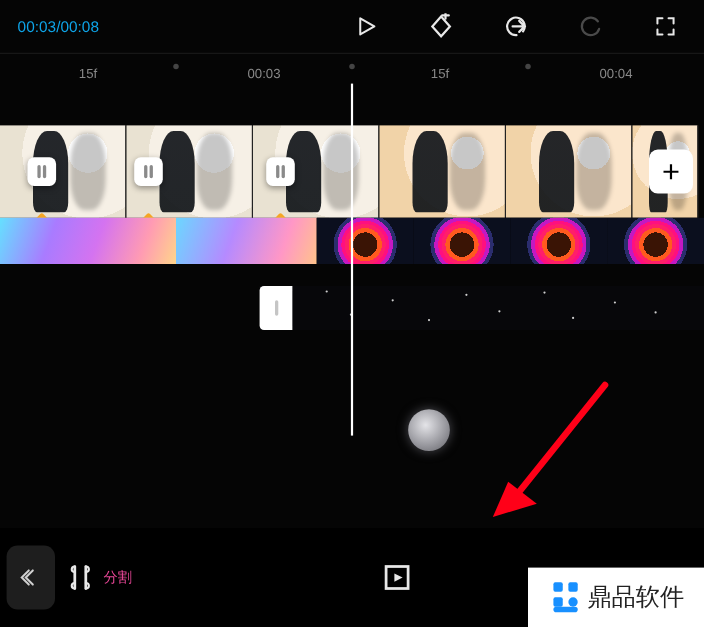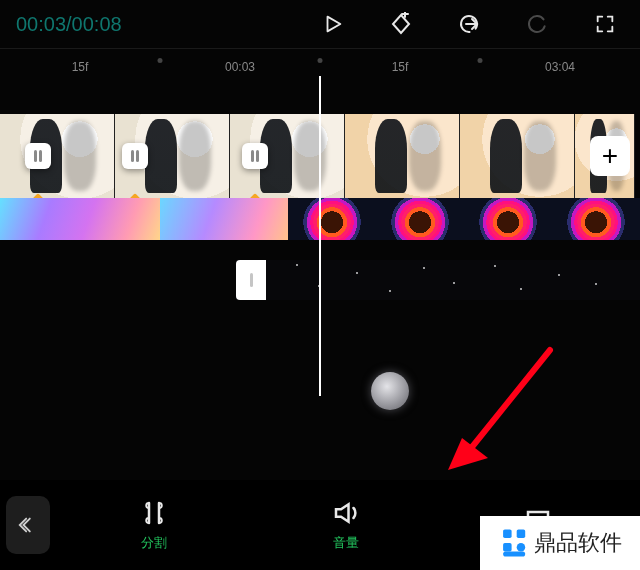--- a/index.html
+++ b/index.html
@@ -20,21 +20,21 @@
     position: relative;
   }
   
   .topbar {
     height: 48px;
     display: flex;
     align-items: center;
     padding: 0 16px;
     gap: 30px;
   }
-  .time { color: #0f766e; font-size: 20px; }
+  .time { color: #0ea5e9; font-size: 14px; }
   .spacer { flex: 1; }
   .tb-icon { width: 38px; height: 38px; display:flex; align-items:center; justify-content:center; color:#e8e8e8; }
   .tb-icon.disabled { color:#4a4a4a; }
 
   
   .ruler {
     height: 28px;
     position: relative;
     font-size: 12px;
     color: #888;
@@ -129,21 +129,21 @@
   
   .bottombar{
     position:absolute; bottom:0; left:0; right:0; height:90px;
     display:flex; align-items:center; padding:0 6px;
     background:#000;
   }
   .back-chip{
     width:44px;height:58px;border-radius:10px;background:#1e1e1e;
     display:flex;align-items:center;justify-content:center;color:#cfcfcf;margin-right:8px;
   }
-  .tool{ flex:1; display:flex; flex-direction:column; align-items:center; gap:6px; color:#22c55e; font-size:13px;}
+  .tool{ flex:1; display:flex; align-items:center; gap:6px; color:#ec4899; font-size:13px;}
   .tool svg, .tool .ico { width:30px; height:30px; }
 
   
   .watermark{
     position:absolute; right:0; bottom:0; width:160px; height:54px;
     background:#fff; display:flex; align-items:center; justify-content:center; gap:2px;
     font-size:22px; color:#222; font-weight:500;
   }
   .wm-logo{ width:34px;height:34px; }
 </style>
@@ -184,21 +184,21 @@
   </div>
 </div>
 
 <div class="ruler">
   <span class="tick t1">15f</span>
   <span class="dot d1"></span>
   <span class="tick t2">00:03</span>
   <span class="dot d2"></span>
   <span class="tick t3">15f</span>
   <span class="dot d3"></span>
-  <span class="tick t4">03:04</span>
+  <span class="tick t4">00:04</span>
 </div>
 
 <div class="tracks">
 
   <div class="video-track">
     <div class="clip">
       <div class="trans" style="left:38px"></div>
       <span class="diamond" style="left:38px"></span>
     </div>
     <div class="clip">
@@ -265,26 +265,20 @@
 
   <div class="tool">
     <svg class="ico" viewBox="0 0 24 24" fill="none" stroke="#e8e8e8" stroke-width="2" stroke-linecap="round">
         <path d="M8 4v16M16 4v16"></path>
         <path d="M8 4c-3 0-3 4 0 4M16 4c3 0 3 4 0 4M8 20c-3 0-3-4 0-4M16 20c3 0 3-4 0-4" stroke-width="1.5"></path>
       </svg>
     <span>分割</span>
   </div>
 
 
-  <div class="tool">
-    <svg class="ico" viewBox="0 0 24 24" fill="none" stroke="#e8e8e8" stroke-width="2" stroke-linecap="round">
-        <path d="M4 9v6h4l6 4V5l-6 4H4zM18 8c2 2 2 6 0 8"></path>
-      </svg>
-    <span>音量</span>
-  </div>
 
 
   <div class="tool">
     <svg class="ico" viewBox="0 0 24 24" fill="none" stroke="#e8e8e8" stroke-width="2">
         <rect x="4" y="4" width="16" height="16"></rect>
         <path d="M10 9l6 3-6 3V9z" fill="#e8e8e8" stroke="none"></path>
       </svg>
     <span></span>
   </div>
 </div>

